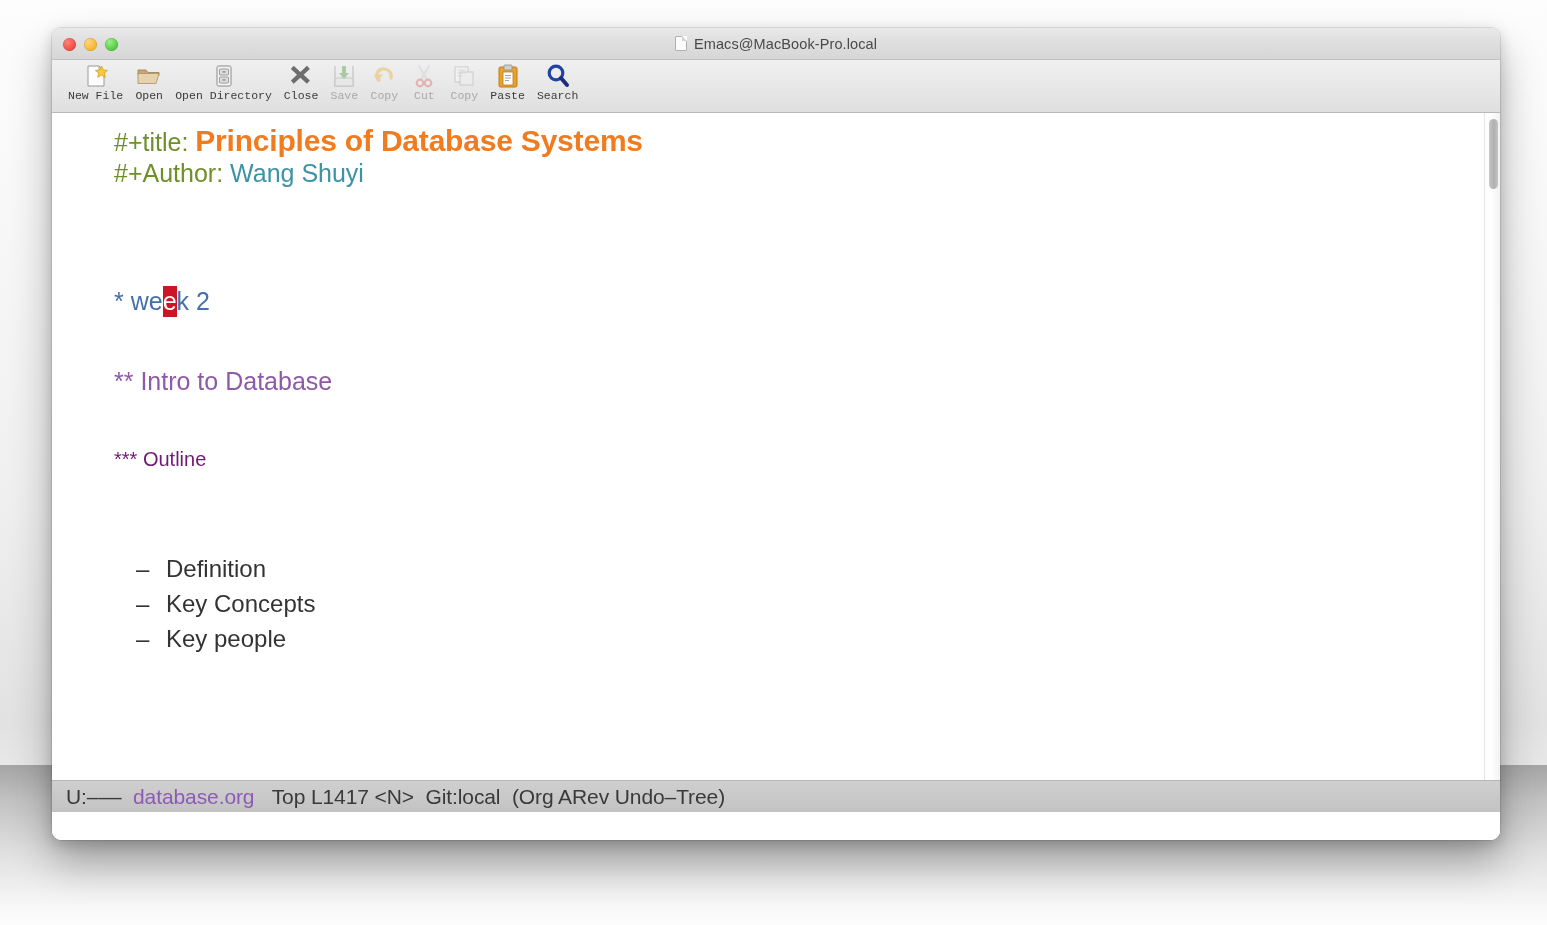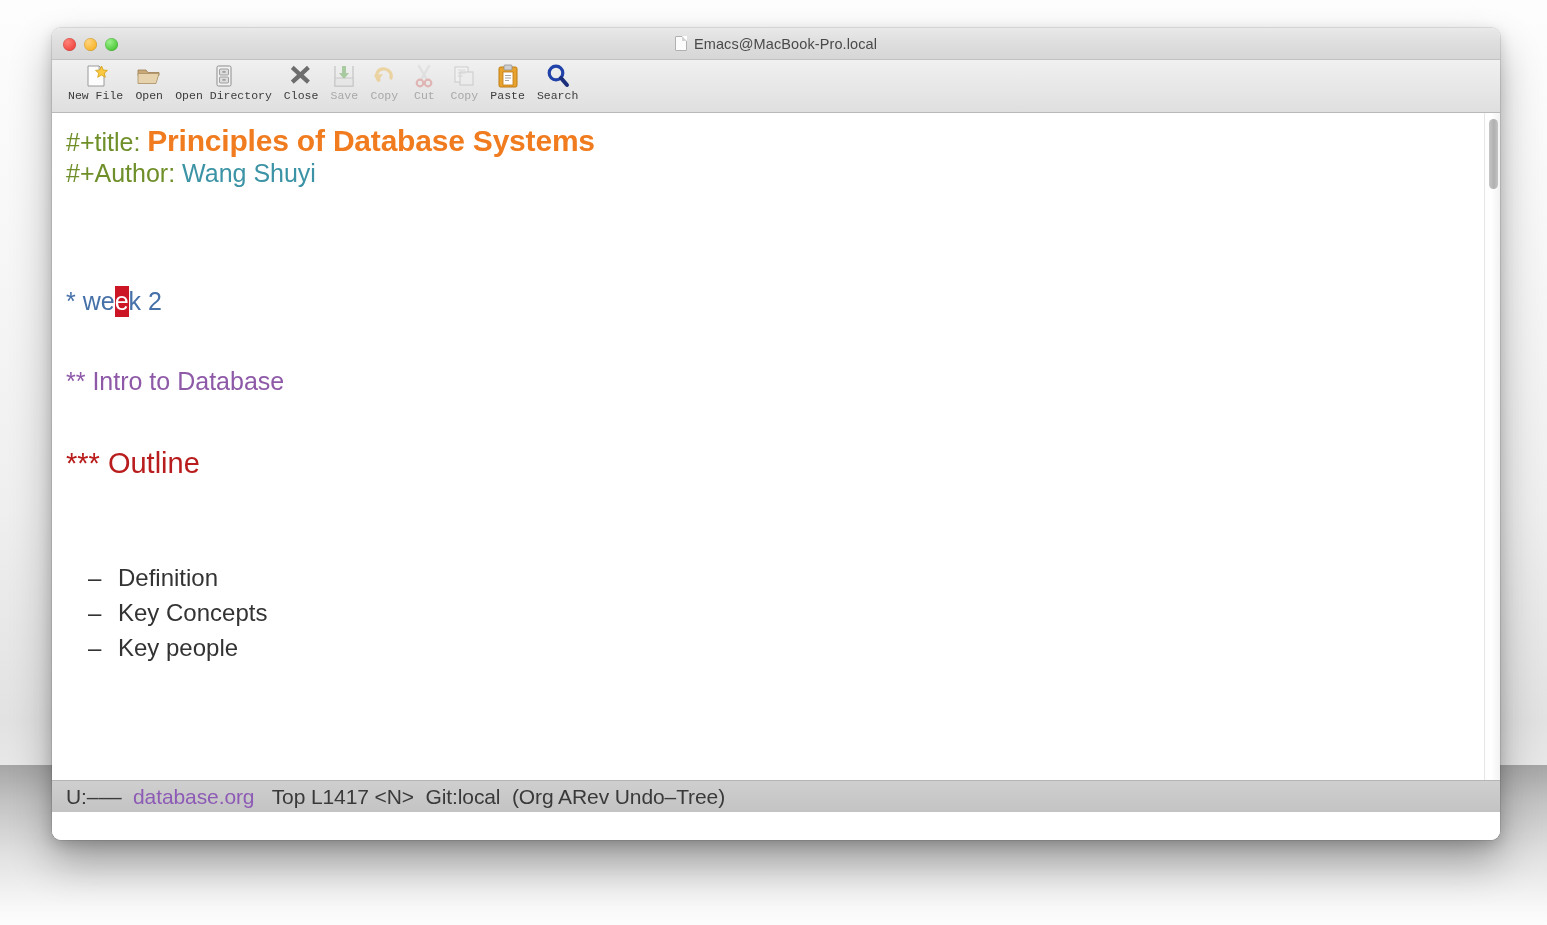--- a/index.html
+++ b/index.html
@@ -136,21 +136,21 @@
   .tb-item.disabled .tb-icon { opacity: 0.42; }
 
   
   #textarea {
     flex: 1 1 auto;
     background: #ffffff;
     position: relative;
     overflow: hidden;
     padding: 10px 0 0 0;
   }
-  #text-inner { padding-left: 14px; }
+  #text-inner { padding-left: 14px; margin-left: 48px; }
 
   .orgline { white-space: pre; line-height: 1; }
 
   .hdr-meta {
     font-size: 25px;
     margin-left: 0px;
     padding: 3px 0 2px 0;
   }
   .kw { color: #6f8f2a; }
   .title-val {
@@ -158,21 +158,21 @@
     font-size: 30px;
     font-weight: bold;
     letter-spacing: -0.2px;
   }
   .author-val { color: #3b93a5; }
 
   .blankline { height: 52px; }
 
   .h1 { color: #4570a8; font-size: 25px; padding: 6px 0; }
   .h2 { color: #8e5aa8; font-size: 25px; padding: 6px 0; }
-  .h3 { color: #b91c1c; font-size: 29px; padding: 6px 0; }
+  .h3 { color: #701a75; font-size: 20px; padding: 6px 0; }
   .h4 { color: #e0a526; font-size: 25px; padding: 6px 0; }
   .gap-h { height: 43px; }
   .gap-list { height: 34px; }
 
   .cursor {
     background: #cc1626;
     color: #ffffff;
     padding: 1px 0 2px 0;
   }
 

